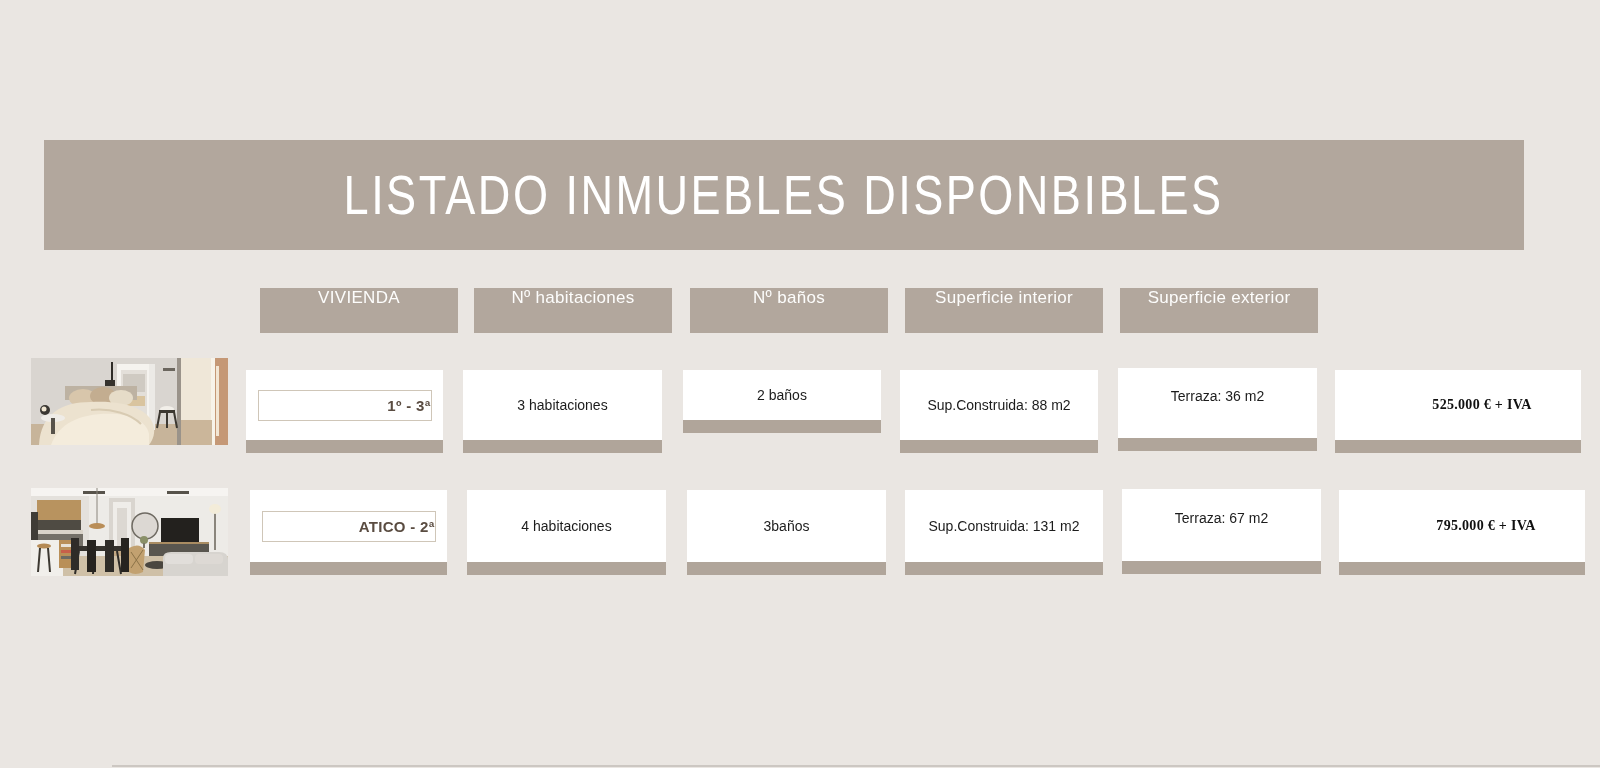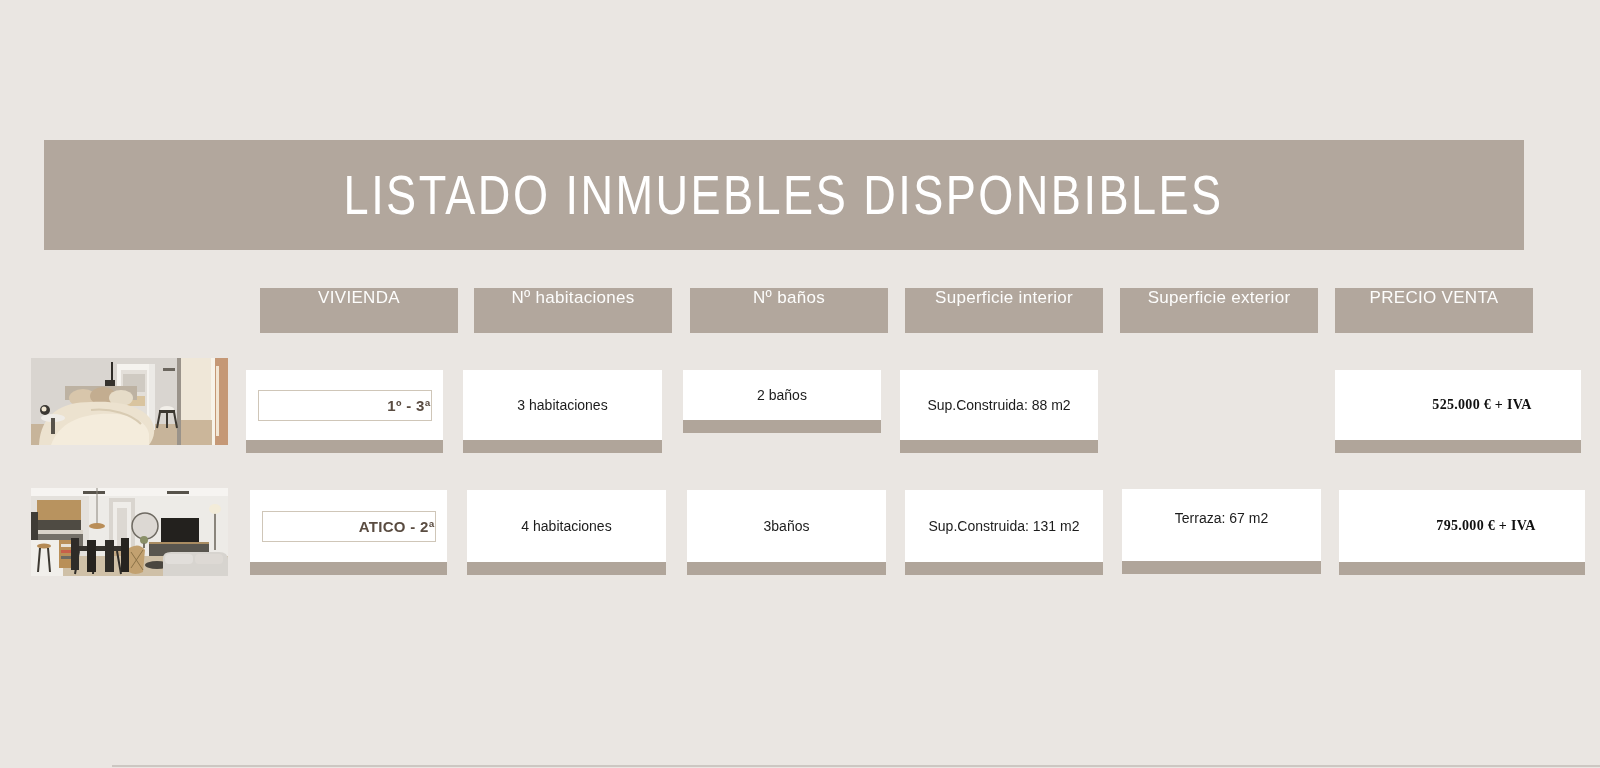--- a/index.html
+++ b/index.html
@@ -112,23 +112,20 @@
       <span>Nº habitaciones</span>
     </div>
   <div class="hcell" style="left:690px">
       <span>Nº baños</span>
     </div>
   <div class="hcell" style="left:905px">
       <span>Superficie interior</span>
     </div>
   <div class="hcell" style="left:1120px">
       <span>Superficie exterior</span>
-    </div>
-  <div class="hcell" style="left:1335px">
-      <span>PRECIO VENTA</span>
     </div>
 
   <div class="photo" style="top:358px;height:87px">
     <svg viewBox="0 0 197 87" preserveAspectRatio="none">
       <rect width="197" height="87" fill="#d9d5d0"></rect>
       <rect x="0" y="66" width="197" height="21" fill="#c7b49a"></rect>
       <rect x="148" y="0" width="49" height="87" fill="#efe7d8"></rect>
       <rect x="146" y="0" width="4" height="87" fill="#9a938a"></rect>
       <rect x="183" y="0" width="14" height="87" fill="#c59876"></rect>
       <rect x="185" y="8" width="3" height="70" fill="#f2e6d4"></rect>
@@ -165,20 +162,23 @@
       </div>
   </div>
   <div class="cell" style="left:463px;top:370px;width:199px;height:70px">
       <span>3 habitaciones</span>
     </div>
   <div class="cell" style="left:683px;top:370px;width:198px;height:50px">
       <span>2 baños</span>
     </div>
   <div class="cell" style="left:900px;top:370px;width:198px;height:70px">
       <span>Sup.Construida: 88 m2</span>
+    </div>
+  <div class="cell raise" style="left:1118px;top:368px;width:199px;height:70px">
+      <span>Terraza: 36 m2</span>
     </div>
   <div class="cell price" style="left:1335px;top:370px;width:198px;height:70px">
       <span>525.000 € + IVA</span>
     </div>
 
   <div class="photo" style="top:488px;height:88px">
     <svg viewBox="0 0 197 88" preserveAspectRatio="none">
       <rect width="197" height="88" fill="#edebe7"></rect>
       <rect y="68" width="197" height="20" fill="#cfc0a7"></rect>
       <rect width="197" height="8" fill="#f6f4f1"></rect>

